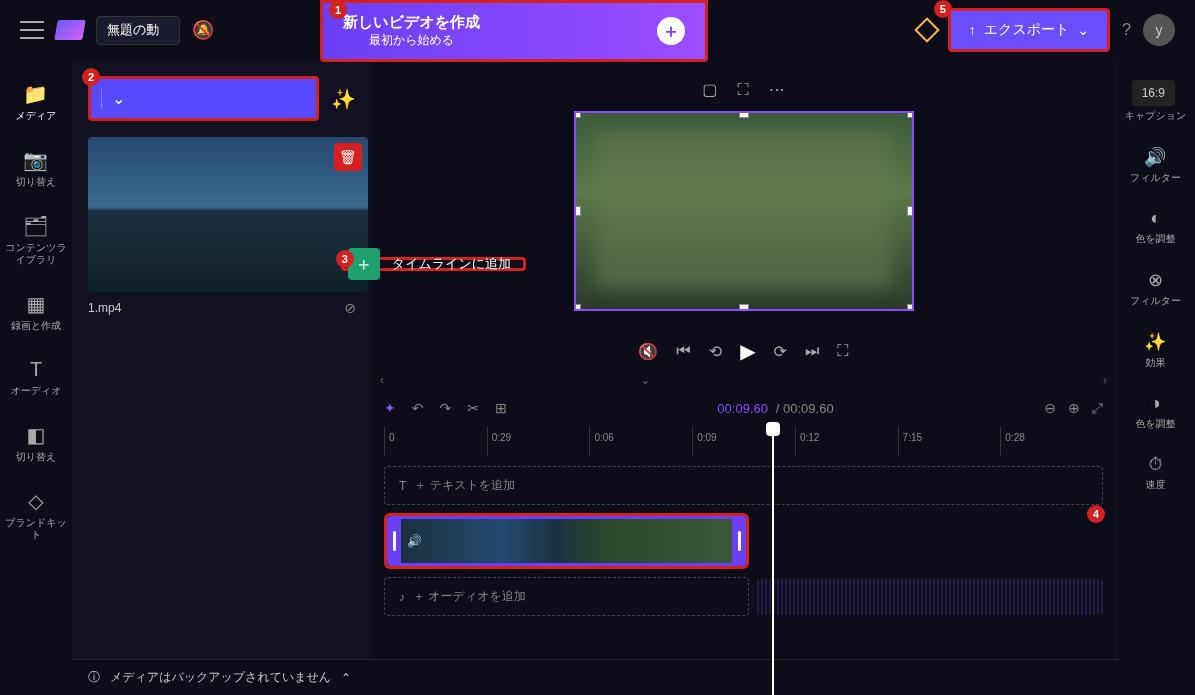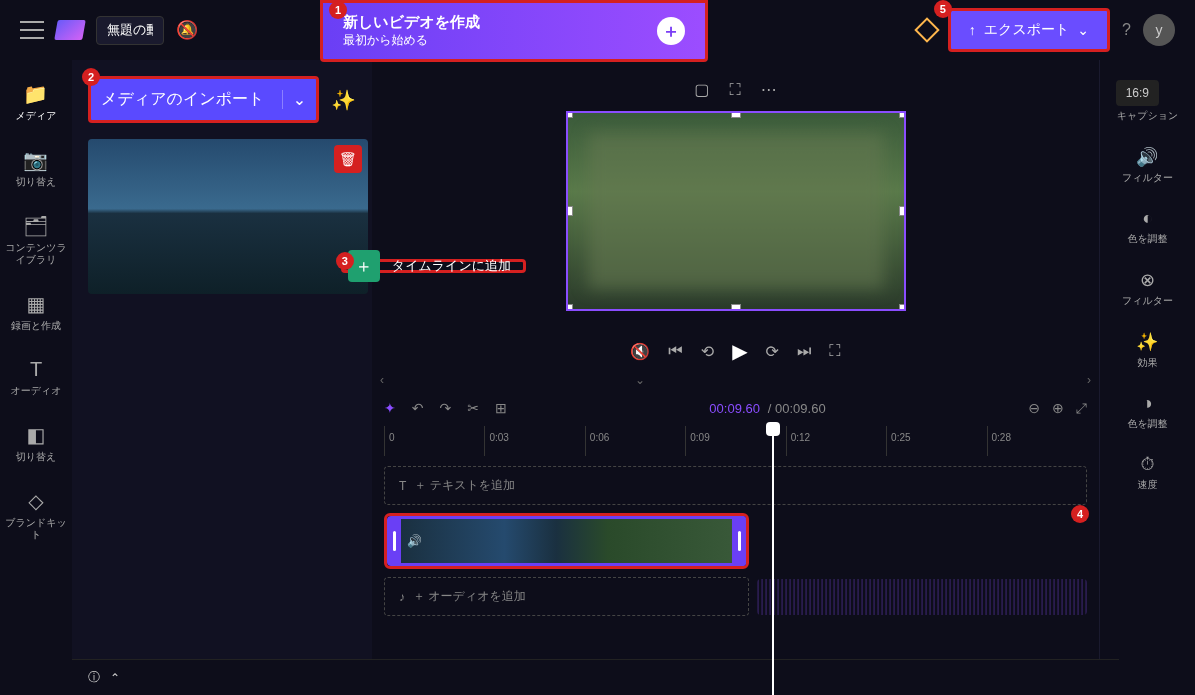--- a/index.html
+++ b/index.html
@@ -2,24 +2,24 @@
 <html><head>
 <meta charset="utf-8">
 <style>
 * { margin: 0; padding: 0; box-sizing: border-box; font-family: sans-serif; }
 body { width: 1195px; height: 695px; background: #0d0d1a; color: #fff; overflow: hidden; position: relative; }
 
 .header { height: 60px; display: flex; align-items: center; padding: 0 20px; gap: 12px; }
 .hamburger { width: 24px; height: 18px; display: flex; flex-direction: column; justify-content: space-between; }
 .hamburger span { height: 2px; background: #aaa; }
 .logo-icon { width: 28px; height: 20px; background: linear-gradient(135deg, #6a5af9, #d362f5); border-radius: 2px; transform: skewX(-10deg); }
-.title-input { background: #1a1a2e; border: 1px solid #333; color: #fff; padding: 6px 10px; border-radius: 4px; width: 68px; font-size: 13px; }
+.title-input { background: #1a1a2e; border: 1px solid #333; color: #fff; padding: 6px 10px; border-radius: 4px; width: 84px; font-size: 13px; }
 .bell-icon { color: #888; font-size: 18px; }
 .banner { position: absolute; left: 320px; top: 0; width: 388px; height: 62px; background: linear-gradient(90deg, #6a3ff5, #9c4dff); display: flex; align-items: center; justify-content: space-between; padding: 10px 20px; border-radius: 0 0 4px 4px; border: 3px solid #d52020; }
-.banner-text { display: flex; flex-direction: column; gap: 0; }
+.banner-text { display: flex; flex-direction: column; gap: 0; align-items: center; }
 .banner-title { font-weight: bold; font-size: 15px; }
 .banner-sub { font-size: 12px; }
 .banner-plus { width: 28px; height: 28px; border-radius: 50%; background: #fff; color: #7b3ff5; display: flex; align-items: center; justify-content: center; font-size: 18px; font-weight: bold; }
 .header-right { margin-left: auto; display: flex; align-items: center; gap: 12px; }
 .diamond-icon { width: 18px; height: 18px; transform: rotate(45deg); border: 2px solid #ffb74d; }
 .export-btn { background: #6a4dff; padding: 10px 18px; border-radius: 4px; display: flex; align-items: center; gap: 8px; border: 3px solid #d52020; font-size: 14px; }
 .help-icon { color: #888; font-size: 16px; }
 .avatar { width: 32px; height: 32px; border-radius: 50%; background: #555; display: flex; align-items: center; justify-content: center; color: #ccc; font-size: 14px; }
 
 .main { display: flex; height: 635px; }
@@ -77,21 +77,21 @@
 .track-clip { height: 56px; border: 3px solid #d52020; border-radius: 6px; display: flex; align-items: center; background: #1a1020; width: 365px; overflow: hidden; position: relative; }
 .clip-handle-l { width: 14px; height: 100%; background: #6a3ff5; border-radius: 4px 0 0 4px; display: flex; align-items: center; justify-content: center; }
 .clip-handle-r { width: 14px; height: 100%; background: #6a3ff5; border-radius: 0 4px 4px 0; position: absolute; right: 0; display: flex; align-items: center; justify-content: center; }
 .clip-handle-l span, .clip-handle-r span { width: 3px; height: 20px; background: #fff; border-radius: 2px; }
 .clip-body { flex: 1; height: 100%; background: linear-gradient(90deg, #1a3040 0%, #254a6e 30%, #1a3040 45%, #2a4a2a 60%, #3a5a3a 100%); border-top: 3px solid #6a3ff5; border-bottom: 3px solid #6a3ff5; display: flex; align-items: center; padding-left: 6px; }
 .clip-body .snd { color: #ccc; font-size: 12px; }
 .audio-track { display: flex; align-items: center; gap: 8px; }
 .audio-hint { border: 1px dashed #444; border-radius: 4px; padding: 10px 14px; color: #888; font-size: 12px; display: flex; align-items: center; gap: 8px; width: 365px; }
 .audio-wave { flex: 1; height: 36px; background: repeating-linear-gradient(90deg, rgba(138,77,255,0.15) 0, rgba(138,77,255,0.25) 2px, transparent 2px, transparent 4px); border-radius: 4px; }
 
-.sidebar-right { width: 96px; background: #0d0d1a; display: flex; flex-direction: column; padding-top: 14px; gap: 8px; border-left: 1px solid #1a1a2e; }
+.sidebar-right { width: 80px; background: #0d0d1a; display: flex; flex-direction: column; padding-top: 14px; gap: 8px; border-left: 1px solid #1a1a2e; }
 .sidebar-right .item { display: flex; flex-direction: column; align-items: center; gap: 4px; padding: 8px 4px; cursor: pointer; }
 .sidebar-right .item span.icon { font-size: 18px; color: #aaa; }
 .sidebar-right .item span.label { font-size: 10px; color: #aaa; text-align: center; line-height: 1.2; }
 
 .footer { position: absolute; bottom: 0; left: 72px; right: 76px; height: 36px; border-top: 1px solid #222; display: flex; align-items: center; padding: 0 16px; gap: 10px; color: #ccc; font-size: 12px; background: #0d0d1a; }
 .footer .warn { color: #ccc; }
 
 .num-badge { position: absolute; width: 18px; height: 18px; border-radius: 50%; background: #d52020; color: #fff; font-size: 11px; font-weight: bold; display: flex; align-items: center; justify-content: center; z-index: 20; }
 </style>
 </head>
@@ -161,35 +161,38 @@
         <span class="icon">◇</span>
         <span class="label">ブランドキット</span>
       </div>
   </div>
 
   <div class="panel-media">
     <div class="import-row">
       <div style="position:relative; flex:1;">
         <div class="num-badge" style="top:-8px; left:-6px;">2</div>
         <div class="import-btn">
-          <span>メディアのインポート</span>
           <span class="chev">⌄</span>
         </div>
       </div>
       <span class="ai-icon">✨</span>
     </div>
     <div class="media-thumb">
       <div class="trash-icon">🗑</div>
       <div style="position:relative;">
         <div class="add-timeline" style="top:120px;">
           <div class="num-badge" style="top:-10px; left:-8px;">3</div>
           <div class="add-plus">＋</div>
           <span class="add-text">タイムラインに追加</span>
         </div>
       </div>
+    </div>
+    <div class="media-name">
+      <span>1.mp4</span>
+      <span class="check">⊘</span>
     </div>
   </div>
 
   <div class="center">
     <div class="preview-area">
       <div style="position:relative; width:100%; display:flex; justify-content:center;">
         <div class="preview-toolbar">
           <span class="tool">▢</span>
           <span class="tool">⛶</span>
           <span class="tool">⋯</span>
@@ -237,25 +240,25 @@
         </div>
         <div class="zoom-group">
           <span class="tool">⊖</span>
           <span class="tool">⊕</span>
           <span class="tool">⤢</span>
         </div>
       </div>
       <div class="ruler">
         <div class="playhead"></div>
         <div class="tick">0</div>
-        <div class="tick">0:03</div>
+        <div class="tick">0:29</div>
         <div class="tick">0:06</div>
         <div class="tick">0:09</div>
         <div class="tick">0:12</div>
-        <div class="tick">0:25</div>
+        <div class="tick">7:15</div>
         <div class="tick">0:28</div>
       </div>
       <div class="tracks">
         <div class="track-hint">
           <span>T</span>
           <span>＋ テキストを追加</span>
         </div>
         <div style="position:relative;">
           <div class="num-badge" style="top:-8px; right:-2px; left:auto;">4</div>
           <div class="track-clip">
@@ -308,14 +311,15 @@
       </div>
     <div class="item">
         <span class="icon">⏱</span>
         <span class="label">速度</span>
       </div>
   </div>
 </div>
 
 <div class="footer">
   <span class="warn">ⓘ</span>
+  <span>メディアはバックアップされていません</span>
   <span>⌃</span>
 </div>
 
 </body></html>

